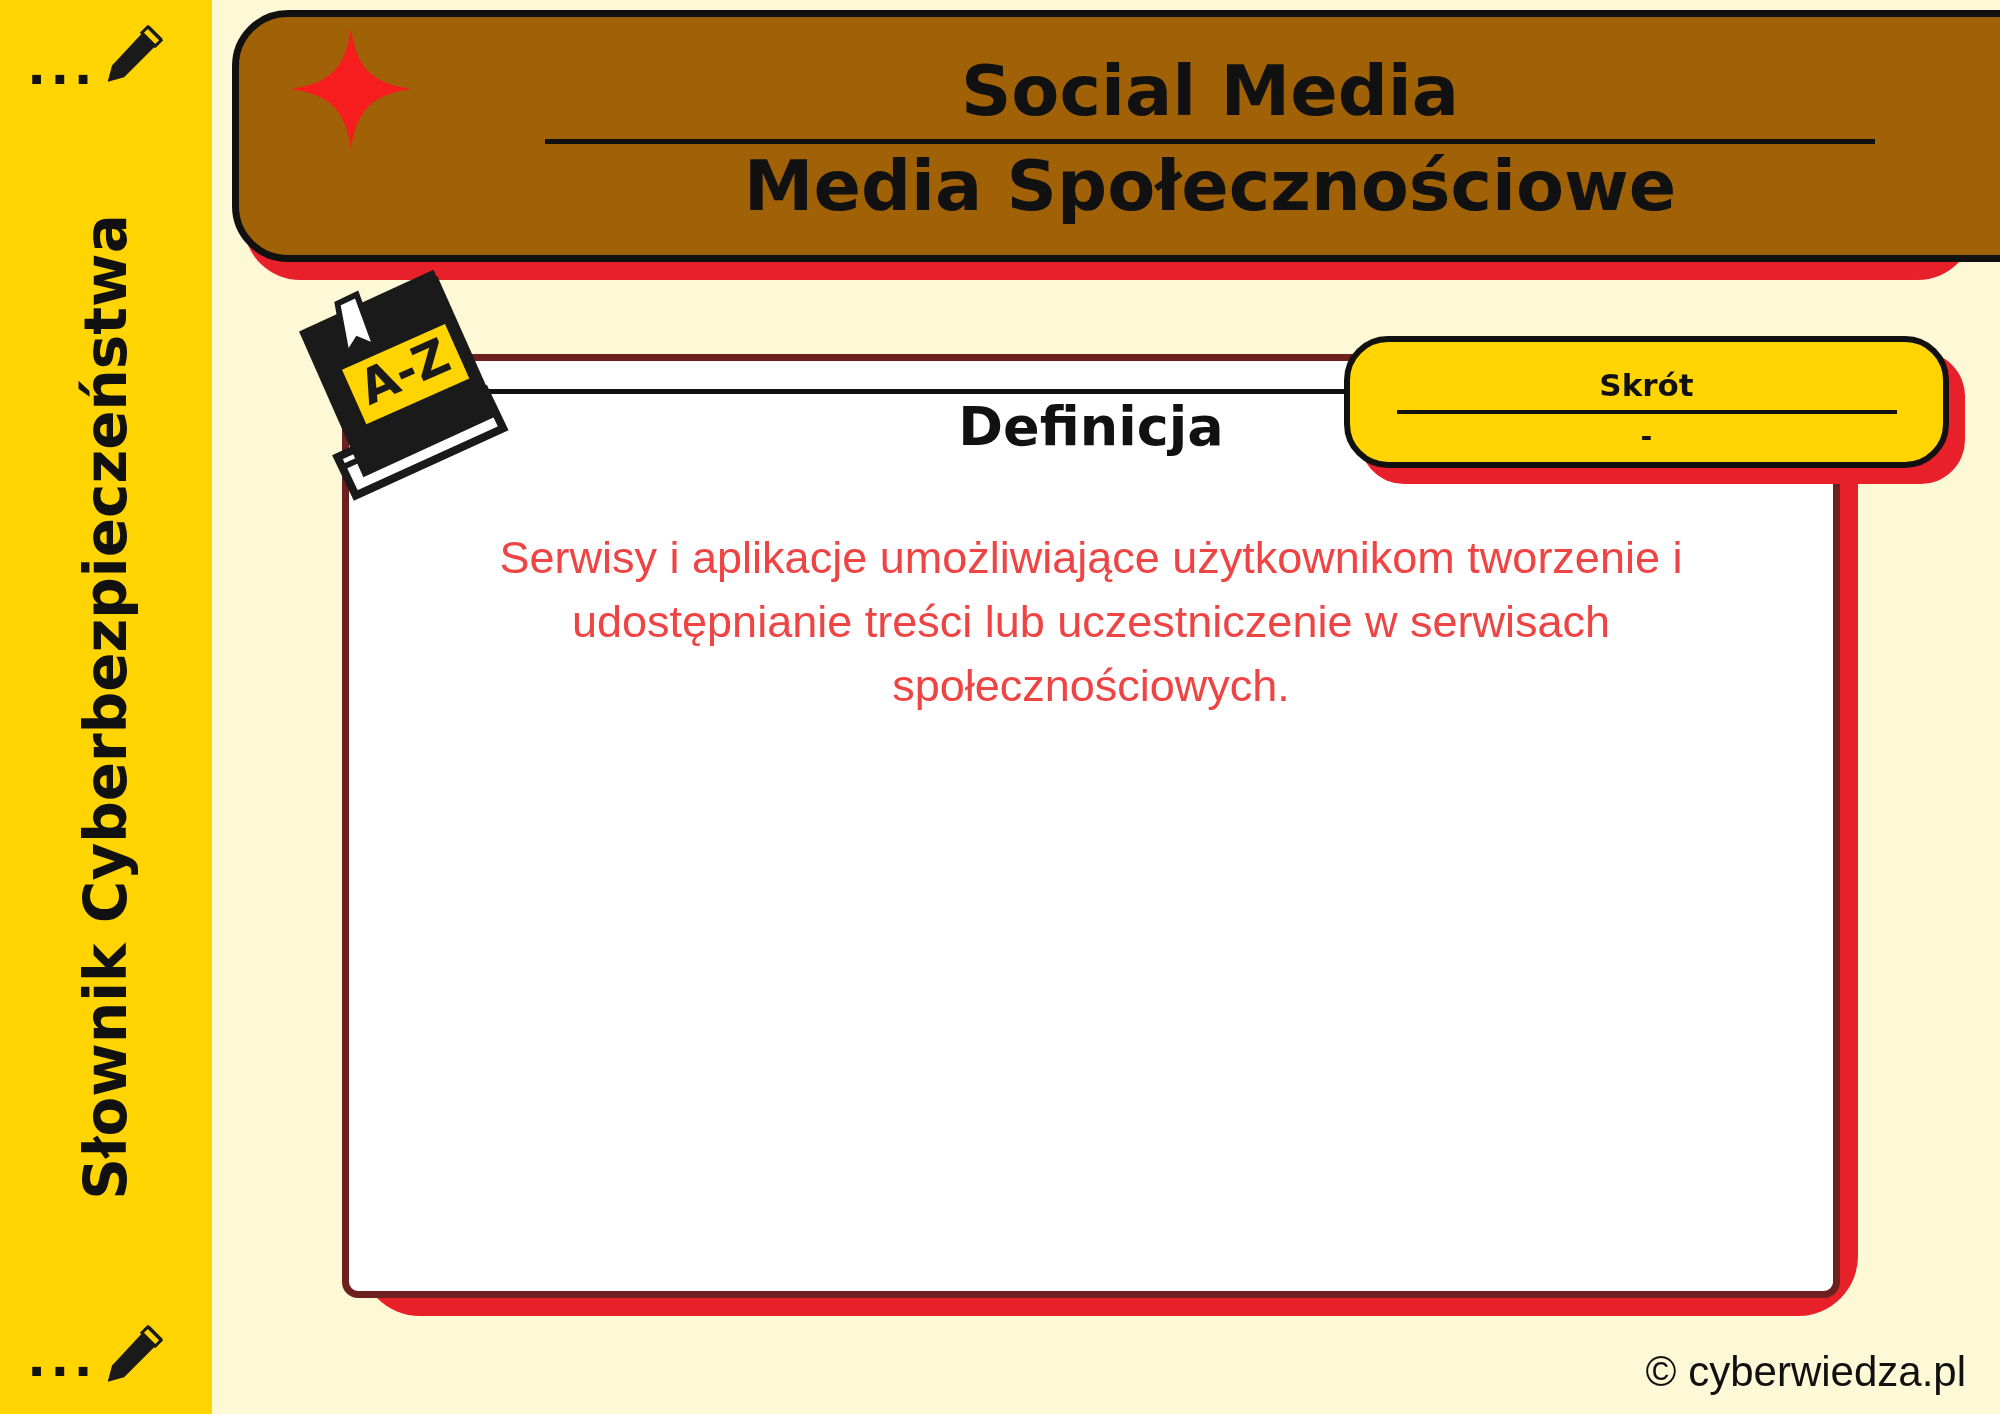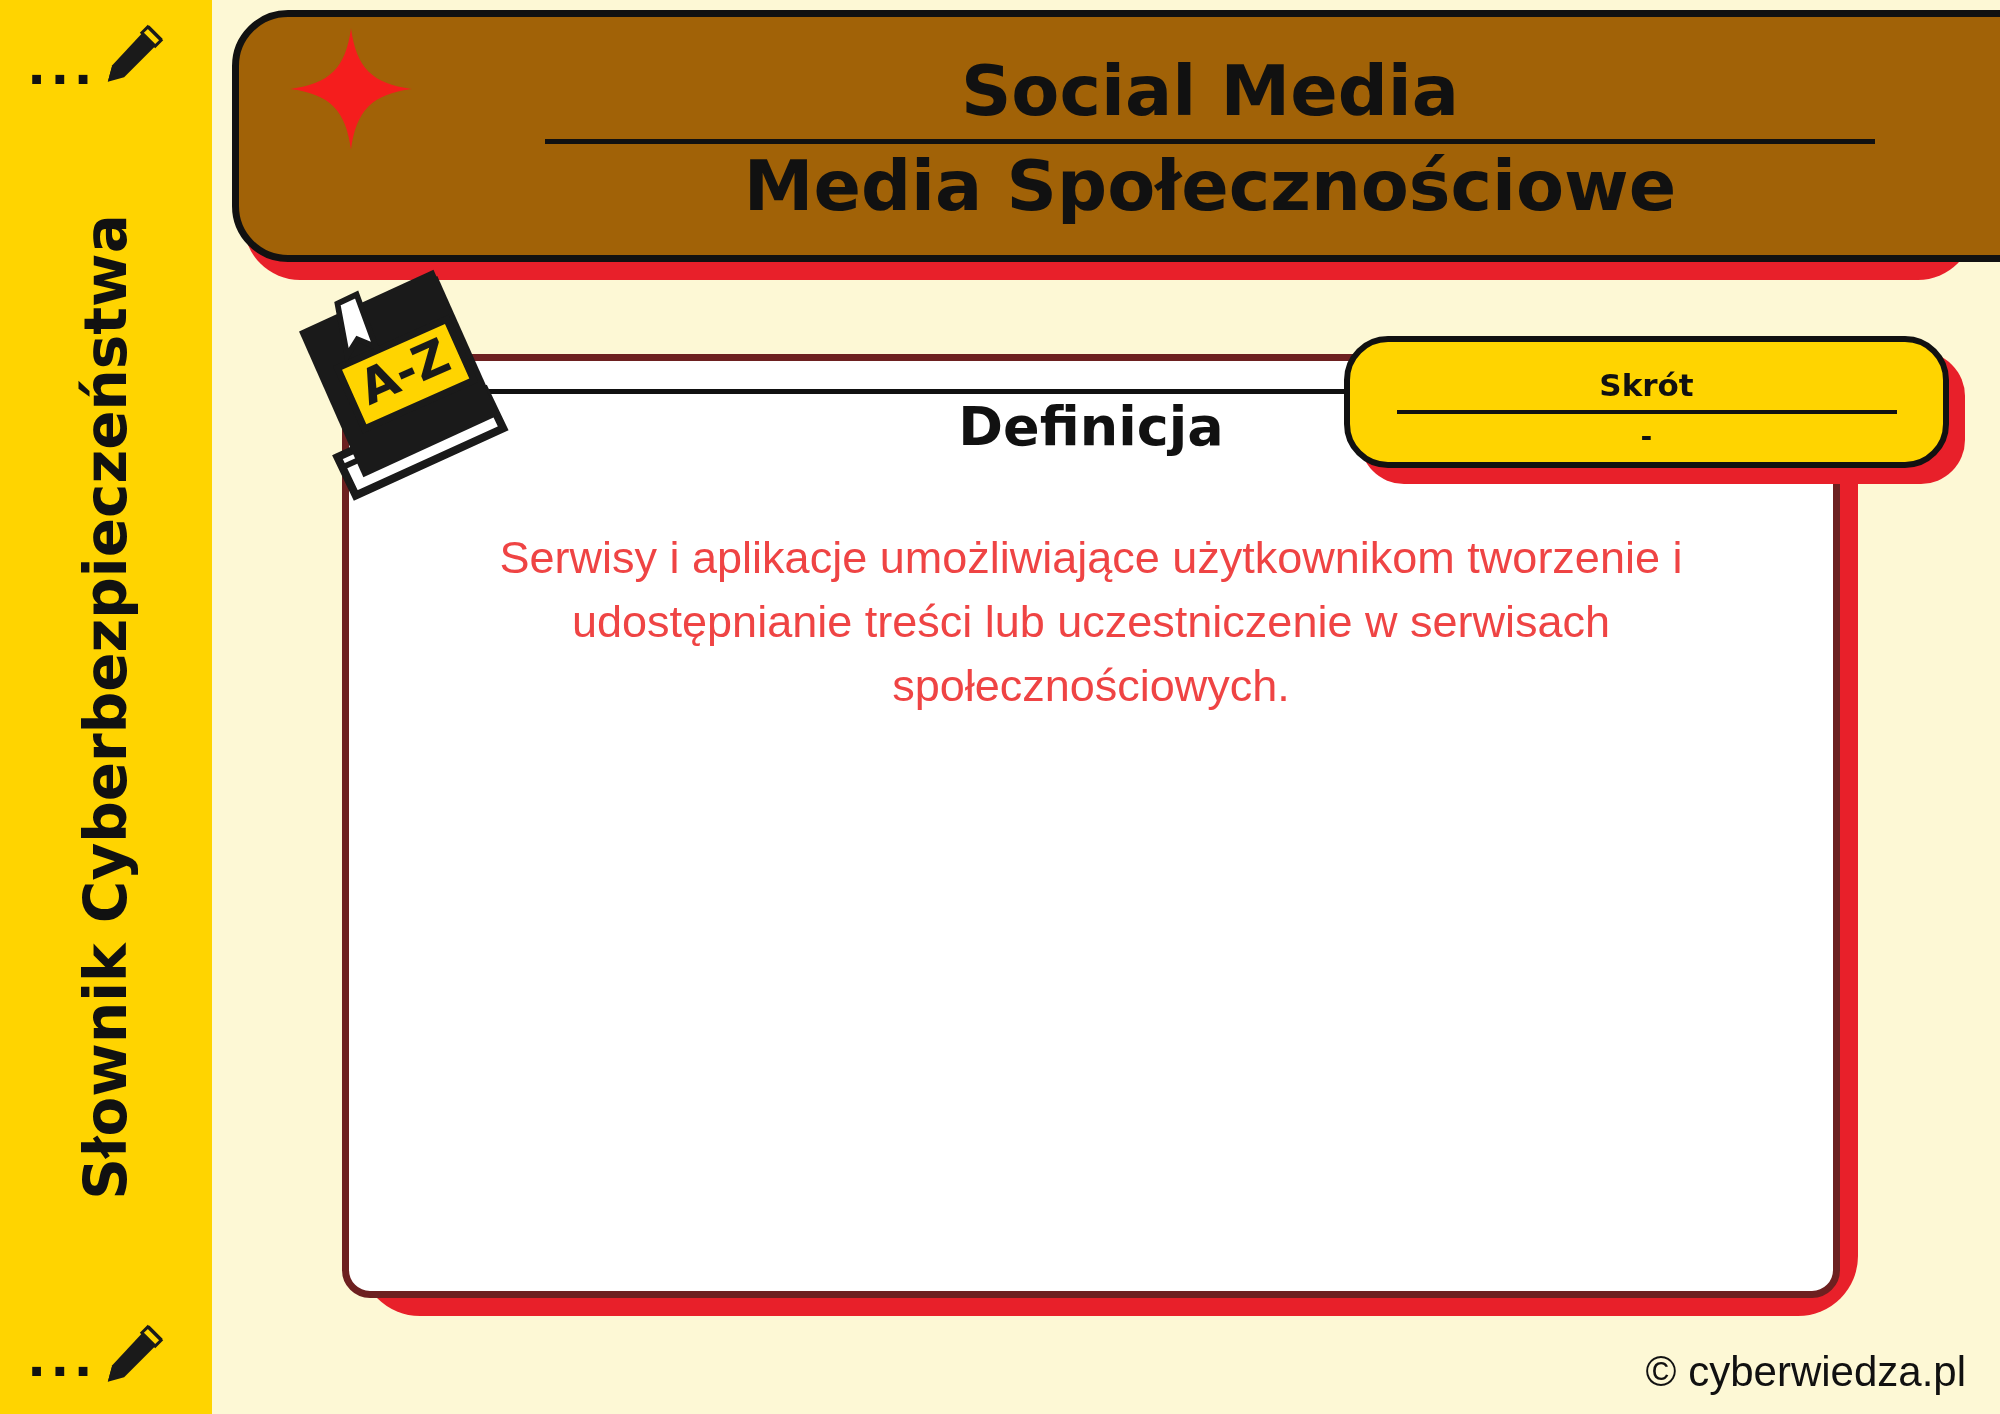--- a/index.html
+++ b/index.html
@@ -133,21 +133,21 @@
     border-radius: 60px;
   }
   .def-card {
     position: absolute;
     left: 342px;
     top: 354px;
     width: 1498px;
     height: 944px;
     background: #ffffff;
     border: 7px solid #6d2020;
-    border-radius: 28px;
+    border-radius: 16px;
     box-sizing: border-box;
   }
   .def-heading {
     position: absolute;
     left: 0;
     right: 0;
     top: 34px;
     text-align: center;
     font-family: "DejaVu Sans", sans-serif;
     font-weight: bold;

